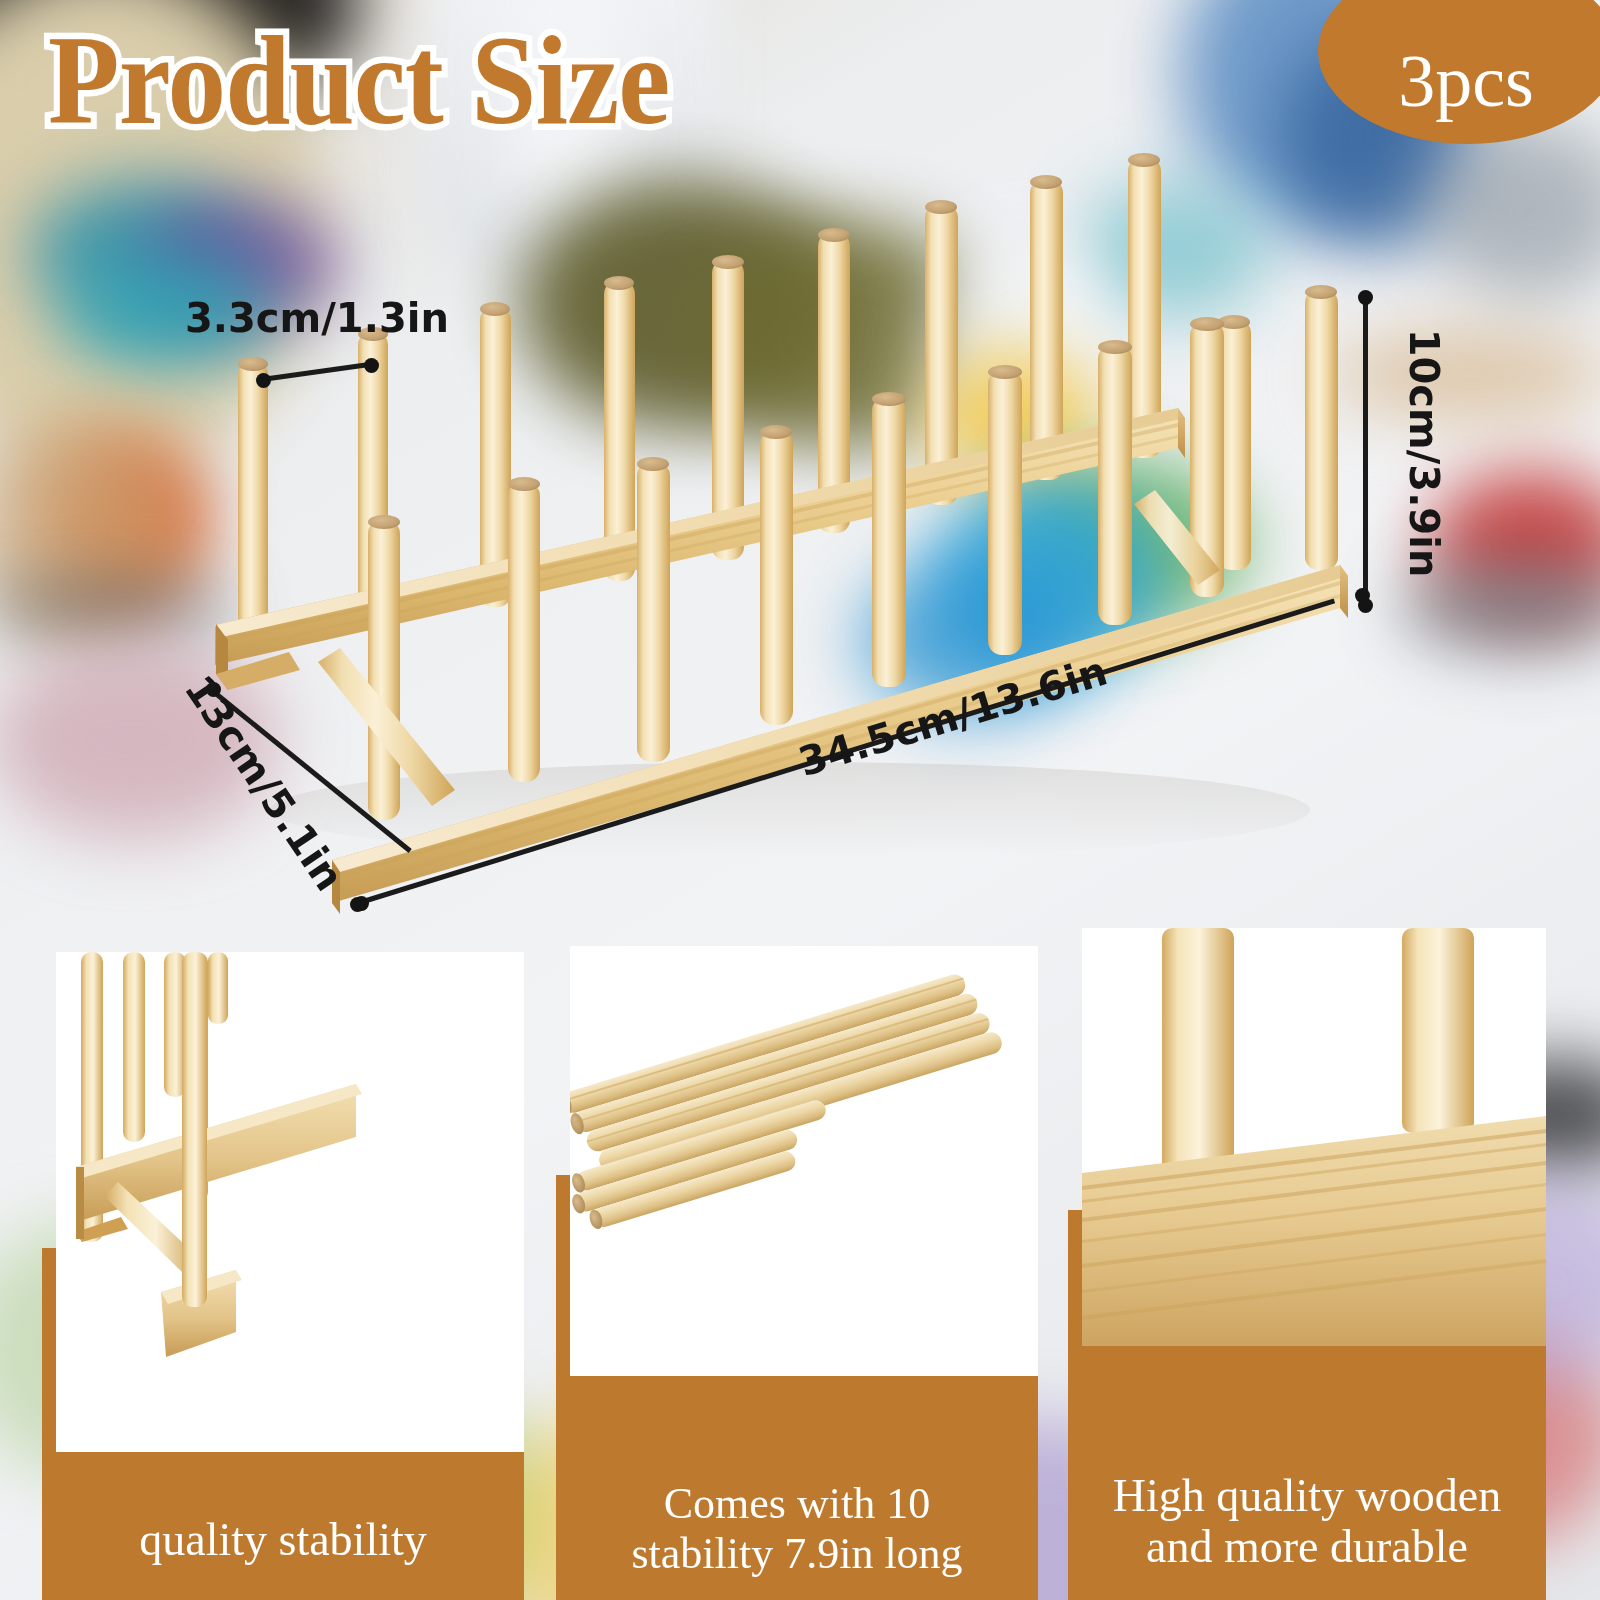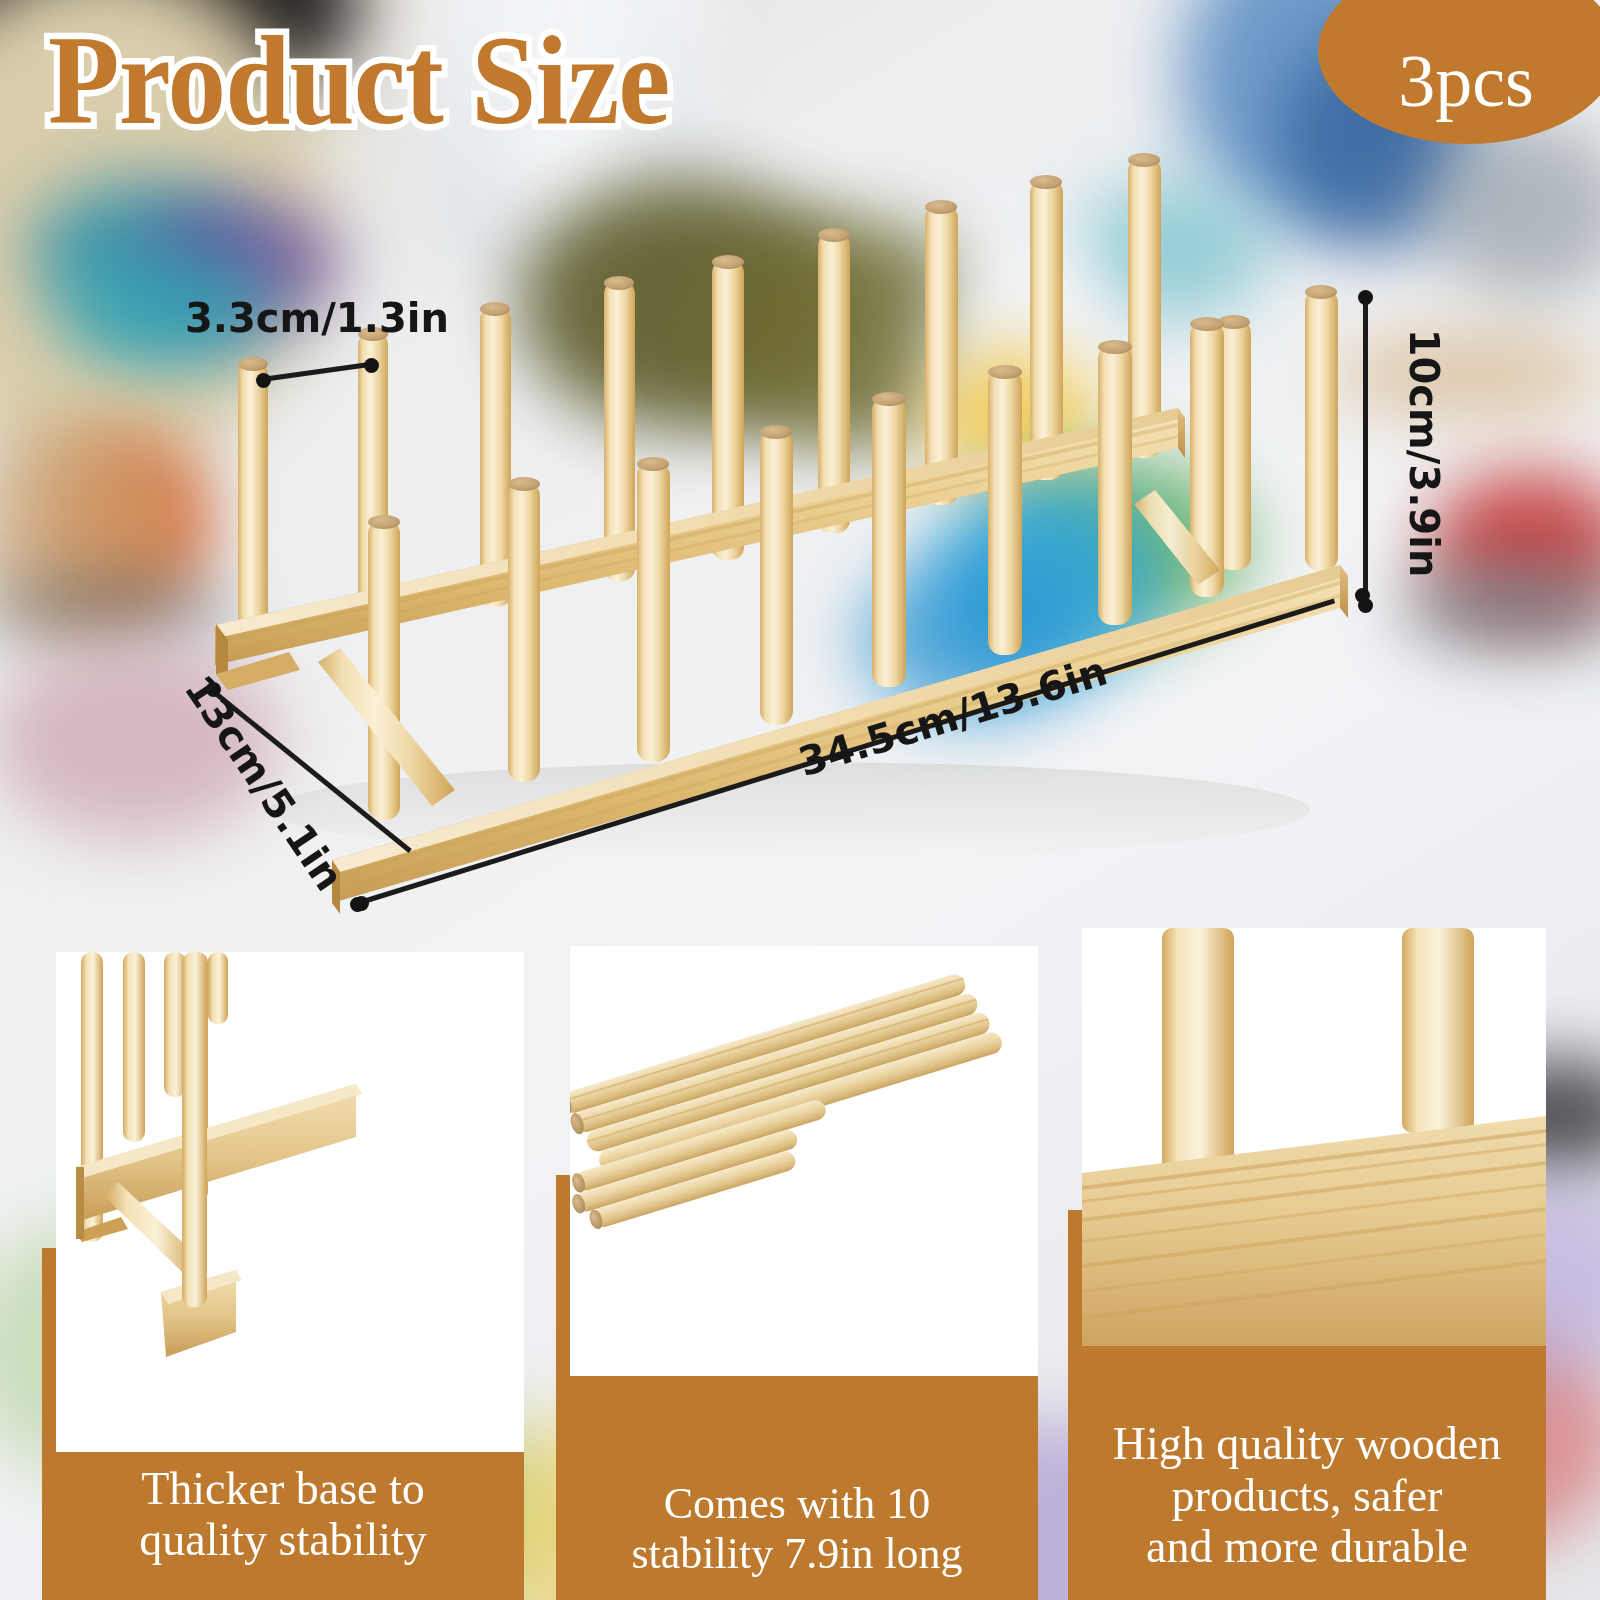--- a/index.html
+++ b/index.html
@@ -341,21 +341,20 @@
 
       <polygon points="62,230 142,305 126,320 48,244" fill="url(#p1Dow)"></polygon>
 
       <polygon points="105,340 180,318 180,380 110,405" fill="url(#p1Rail)"></polygon>
       <polygon points="105,340 180,318 186,328 112,352" fill="#f6e8c6"></polygon>
 
       <rect x="126" y="130" width="25" height="225" rx="11" fill="url(#p1Dow)"></rect>
     </svg>
   </div>
   <div class="cap" style="bottom:34px;font-size:46px;padding:0 18px;">
-    <div>Thicker base to</div>
     <div>quality stability</div>
   </div>
 </div>
 
 <div class="panel" style="left:556px;width:482px;height:672px;">
   <div class="frame" style="height:425px;"></div>
   <div class="photo" style="left:14px;top:18px;width:468px;height:430px;">
     <svg width="468" height="430" viewBox="0 0 468 430" style="position:absolute;left:0;top:0;">
       <defs>
         <linearGradient id="p2Dow" x1="0" y1="0" x2="0" y2="1">
@@ -420,16 +419,15 @@
       <polygon points="0,272 464,215 464,218 0,275" fill="#c89a50" opacity=".38"></polygon>
       <polygon points="0,290 464,233 464,237 0,294" fill="#c89a50" opacity=".42"></polygon>
       <polygon points="0,312 464,255 464,258 0,315" fill="#c89a50" opacity=".32"></polygon>
       <polygon points="0,336 464,279 464,283 0,340" fill="#c89a50" opacity=".38"></polygon>
       <polygon points="0,362 464,305 464,308 0,365" fill="#c89a50" opacity=".28"></polygon>
       <polygon points="0,388 464,331 464,335 0,392" fill="#c89a50" opacity=".3"></polygon>
     </svg>
   </div>
   <div class="cap" style="bottom:27px;font-size:46px;padding:0 10px;">
     <div>High quality wooden</div>
-    <div>products, safer</div>
     <div>and more durable</div>
   </div>
 </div>
 
 </body></html>

